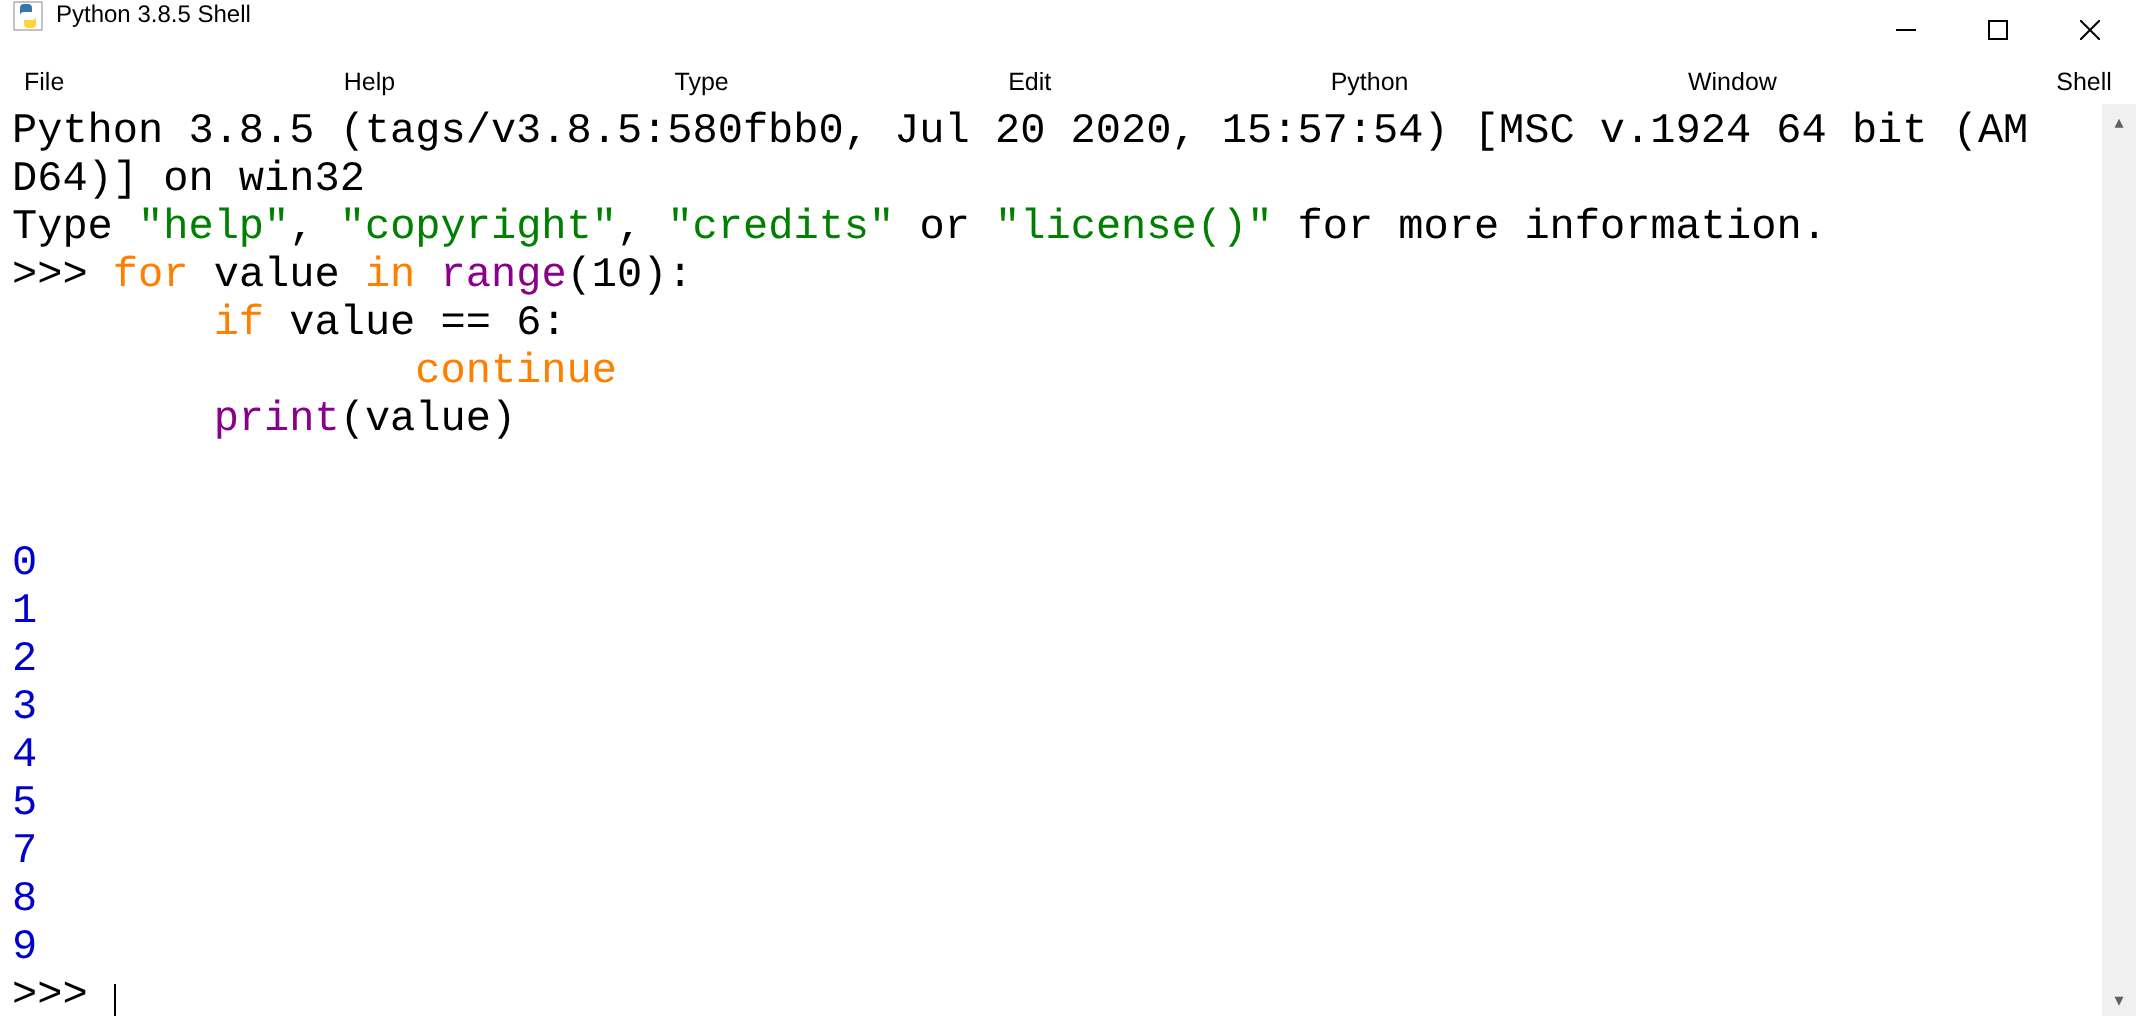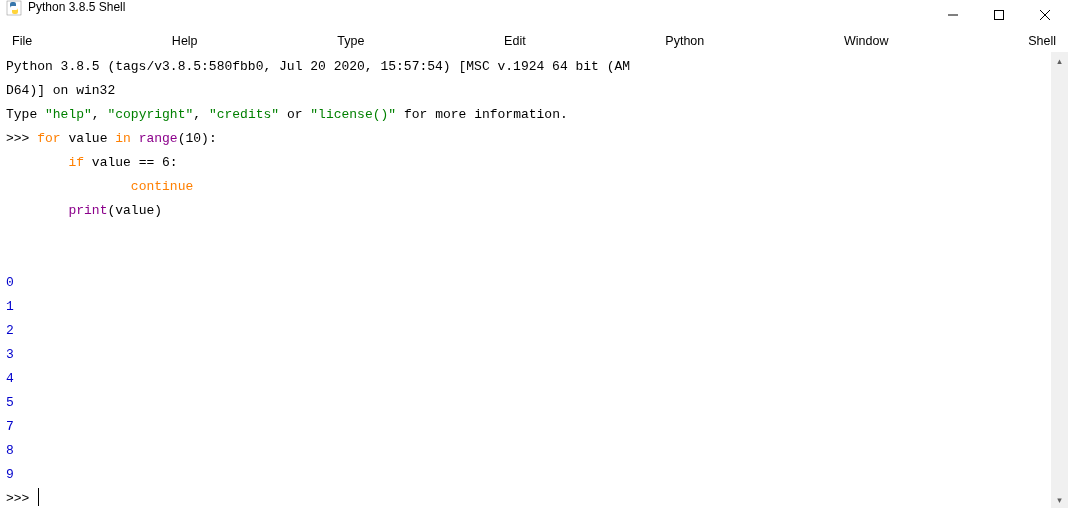--- a/index.html
+++ b/index.html
@@ -50,21 +50,21 @@
     .menubar .menu-item { padding: 2px 8px; }
     .content-wrap {
       flex: 1;
       display: flex;
       position: relative;
       min-height: 0;
     }
     .content {
       flex: 1;
       font-family: "Courier New", Courier, monospace;
-      font-size: 13px;
+      font-size: 21px;
       line-height: 24px;
       padding: 3px 6px;
       white-space: pre;
       color: #000;
       overflow: hidden;
     }
     .scrollbar {
       width: 17px;
       background: #f0f0f0;
       display: flex;

